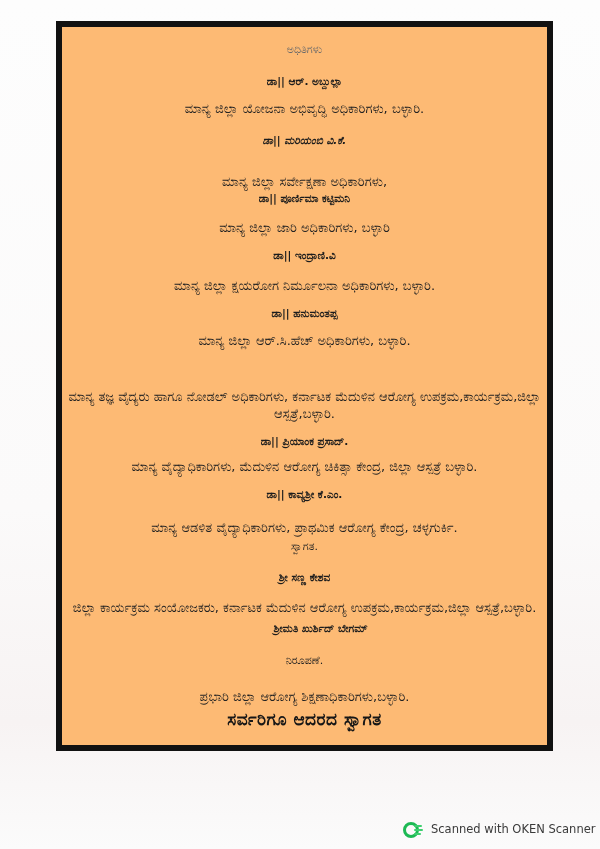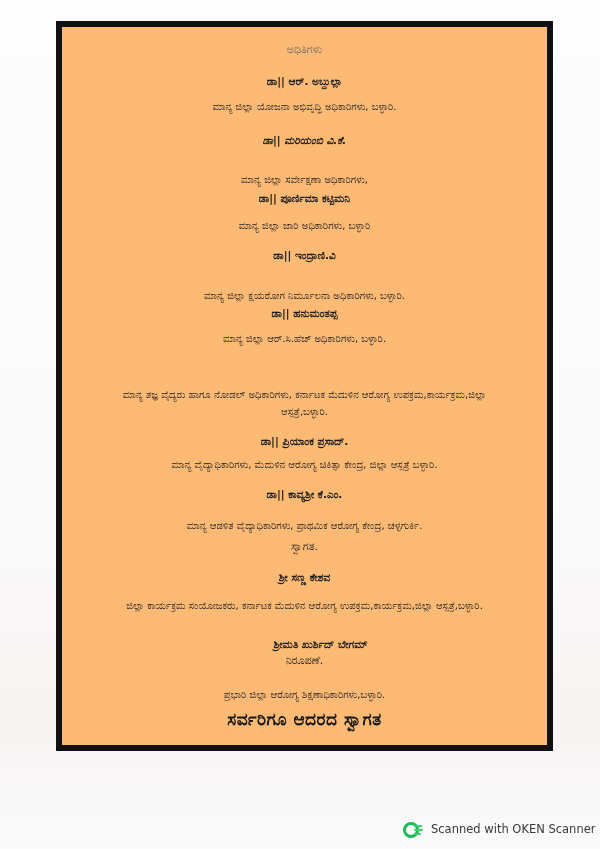--- a/index.html
+++ b/index.html
@@ -46,21 +46,21 @@
     .title {
       font-size: 11px;
       color: #6a6a6a;
     }
     .name {
       font-size: 10.5px;
       font-weight: bold;
       color: #1c1c1c;
     }
     .desig {
-      font-size: 10px;
+      font-size: 13px;
       color: #222222;
     }
     .section {
       font-size: 11px;
       color: #222222;
     }
     .welcome {
       font-size: 17px;
       font-weight: bold;
       color: #161616;
@@ -113,40 +113,40 @@
     <div class="line name" style="top:49px;">ಡಾ|| ಆರ್. ಅಬ್ದುಲ್ಲಾ</div>
     <div class="line desig" style="top:75px;">ಮಾನ್ಯ ಜಿಲ್ಲಾ ಯೋಜನಾ ಅಭಿವೃದ್ಧಿ ಅಧಿಕಾರಿಗಳು, ಬಳ್ಳಾರಿ.</div>
 
     <div class="line name" style="top:108px;font-style:italic;">ಡಾ|| ಮರಿಯಂಬಿ ವಿ.ಕೆ.</div>
     <div class="line desig" style="top:148px;">ಮಾನ್ಯ ಜಿಲ್ಲಾ ಸರ್ವೇಕ್ಷಣಾ ಅಧಿಕಾರಿಗಳು,</div>
 
     <div class="line name" style="top:166px;">ಡಾ|| ಪೂರ್ಣಿಮಾ ಕಟ್ಟಿಮನಿ</div>
     <div class="line desig" style="top:194px;">ಮಾನ್ಯ ಜಿಲ್ಲಾ ಜಾರಿ ಅಧಿಕಾರಿಗಳು, ಬಳ್ಳಾರಿ</div>
 
     <div class="line name" style="top:223px;">ಡಾ|| ಇಂದ್ರಾಣಿ.ವಿ</div>
-    <div class="line desig" style="top:264px;">ಮಾನ್ಯ ಜಿಲ್ಲಾ ಕ್ಷಯರೋಗ ನಿರ್ಮೂಲನಾ ಅಧಿಕಾರಿಗಳು, ಬಳ್ಳಾರಿ.</div>
+    <div class="line desig" style="top:252px;">ಮಾನ್ಯ ಜಿಲ್ಲಾ ಕ್ಷಯರೋಗ ನಿರ್ಮೂಲನಾ ಅಧಿಕಾರಿಗಳು, ಬಳ್ಳಾರಿ.</div>
 
     <div class="line name" style="top:281px;">ಡಾ|| ಹನುಮಂತಪ್ಪ</div>
     <div class="line desig" style="top:307px;">ಮಾನ್ಯ ಜಿಲ್ಲಾ ಆರ್.ಸಿ.ಹೆಚ್ ಅಧಿಕಾರಿಗಳು, ಬಳ್ಳಾರಿ.</div>
 
     <div class="line desig" style="top:363px;">ಮಾನ್ಯ ತಜ್ಞ ವೈದ್ಯರು ಹಾಗೂ ನೋಡಲ್ ಅಧಿಕಾರಿಗಳು, ಕರ್ನಾಟಕ ಮೆದುಳಿನ ಆರೋಗ್ಯ ಉಪಕ್ರಮ,ಕಾರ್ಯಕ್ರಮ,ಜಿಲ್ಲಾ</div>
     <div class="line desig" style="top:380px;">ಆಸ್ಪತ್ರೆ,ಬಳ್ಳಾರಿ.</div>
 
     <div class="line name" style="top:409px;">ಡಾ|| ಪ್ರಿಯಾಂಕ ಪ್ರಸಾದ್.</div>
     <div class="line desig" style="top:433px;">ಮಾನ್ಯ ವೈದ್ಯಾಧಿಕಾರಿಗಳು, ಮೆದುಳಿನ ಆರೋಗ್ಯ ಚಿಕಿತ್ಸಾ ಕೇಂದ್ರ, ಜಿಲ್ಲಾ ಆಸ್ಪತ್ರೆ ಬಳ್ಳಾರಿ.</div>
 
     <div class="line name" style="top:462px;">ಡಾ|| ಕಾವ್ಯಶ್ರೀ ಕೆ.ಎಂ.</div>
     <div class="line desig" style="top:494px;">ಮಾನ್ಯ ಆಡಳಿತ ವೈದ್ಯಾಧಿಕಾರಿಗಳು, ಪ್ರಾಥಮಿಕ ಆರೋಗ್ಯ ಕೇಂದ್ರ, ಚಳ್ಳಗುರ್ಕಿ.</div>
 
     <div class="line section" style="top:514px;">ಸ್ವಾಗತ.</div>
     <div class="line name" style="top:545px;">ಶ್ರೀ ಸಣ್ಣ ಕೇಶವ</div>
     <div class="line desig" style="top:574px;">ಜಿಲ್ಲಾ ಕಾರ್ಯಕ್ರಮ ಸಂಯೋಜಕರು, ಕರ್ನಾಟಕ ಮೆದುಳಿನ ಆರೋಗ್ಯ ಉಪಕ್ರಮ,ಕಾರ್ಯಕ್ರಮ,ಜಿಲ್ಲಾ ಆಸ್ಪತ್ರೆ,ಬಳ್ಳಾರಿ.</div>
 
     <div class="line section" style="top:600px;margin-top:28px;">ನಿರೂಪಣೆ.</div>
-    <div class="line name" style="top:612px;margin-left:32px;">ಶ್ರೀಮತಿ ಖುರ್ಶಿದ್ ಬೇಗಮ್</div>
+    <div class="line name" style="top:596px;margin-left:32px;">ಶ್ರೀಮತಿ ಖುರ್ಶಿದ್ ಬೇಗಮ್</div>
     <div class="line desig" style="top:663px;">ಪ್ರಭಾರಿ ಜಿಲ್ಲಾ ಆರೋಗ್ಯ ಶಿಕ್ಷಣಾಧಿಕಾರಿಗಳು,ಬಳ್ಳಾರಿ.</div>
 
     <div class="line welcome" style="top:684px;">ಸರ್ವರಿಗೂ ಆದರದ ಸ್ವಾಗತ</div>
   </div>
 </div>
 
 <div class="footer">
   <div class="footer-icon">
     <div class="ring"></div>
     <div class="streak" style="top:4px; width:8px;"></div>

